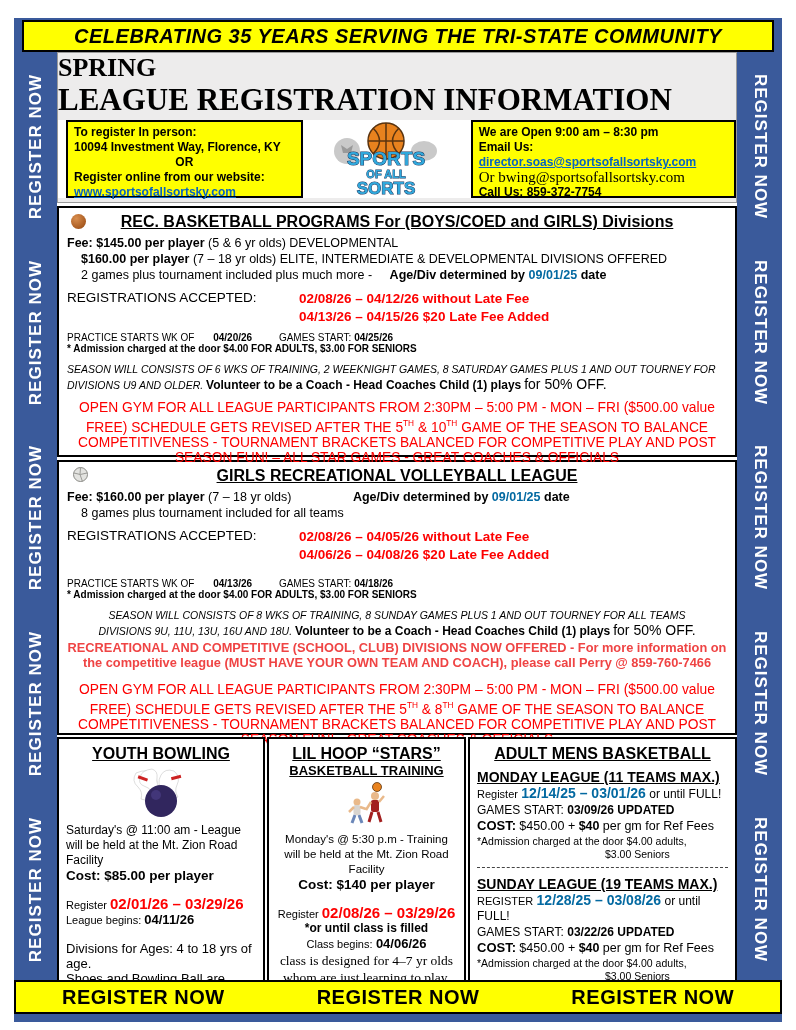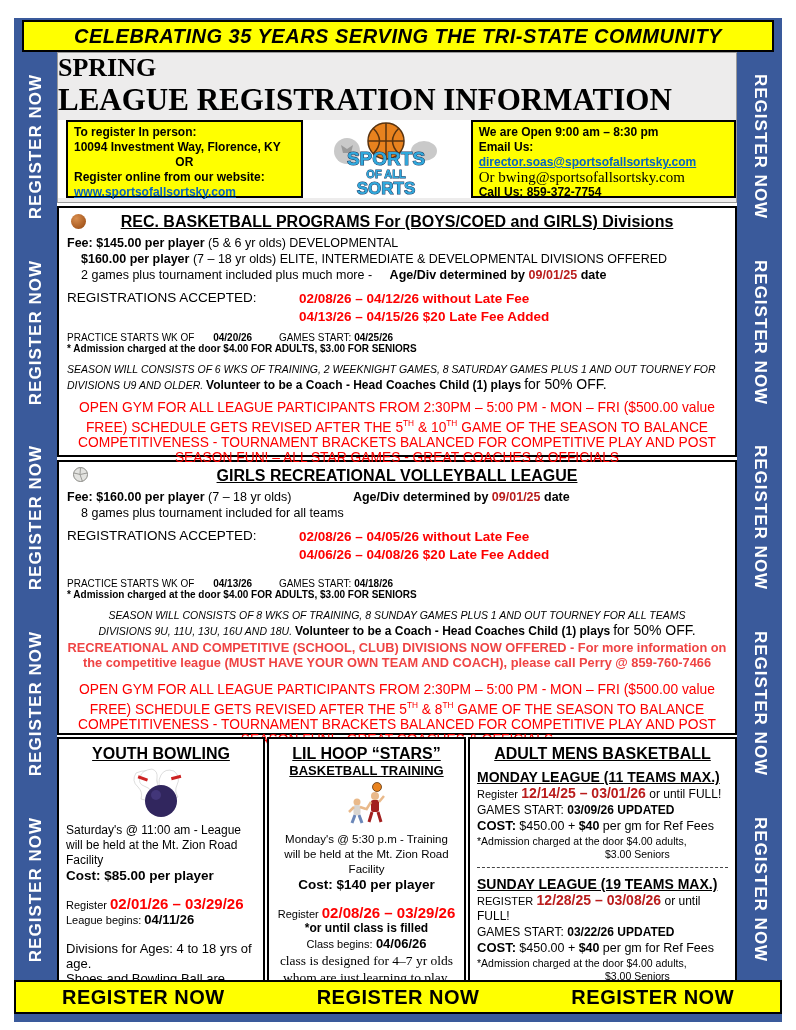--- a/index.html
+++ b/index.html
@@ -37,21 +37,21 @@
   .sect{border:2px solid #000;box-sizing:border-box;background:#fff;padding:3px 8px;}
   .bb{height:251px;margin-top:3px;}
   .vb{height:275px;margin-top:3px;}
   .sect-head{display:flex;align-items:center;justify-content:center;position:relative;margin:2px 0 4px;}
   .sect-title{font-weight:bold;font-size:16px;text-decoration:underline;text-align:center;}
   .ball-icon{position:absolute;left:4px;top:1px;width:15px;height:15px;border-radius:50%;
              background:radial-gradient(circle at 35% 30%,#d98e4e,#a85a20 70%,#7c3d12);}
   .vball-icon{position:absolute;left:6px;top:0px;}
   .ln{font-size:12.5px;line-height:16px;}
   .ind{padding-left:14px;}
-  .red{color:#b91c1c;}
+  .red{color:#0369a1;}
   .b{font-weight:bold;}
   .reg-row{display:flex;margin:7px 0 6px;}
   .reg-row .lab{width:232px;font-size:13.5px;}
   .reg-row .dates{font-size:13.5px;font-weight:bold;color:#FD0000;line-height:18px;}
   .practice{font-size:10px;margin:2px 0 0;}
   .fine{font-size:10px;line-height:12px;font-weight:bold;}
   .season{font-size:10.5px;font-style:italic;line-height:15px;margin-top:7px;}
   .season .vol{font-style:normal;font-weight:bold;font-size:12px;}
   .season .off{font-style:normal;font-weight:normal;font-size:14px;}
   .redblock{color:#FD0000;text-align:center;font-size:13.8px;line-height:15.5px;margin-top:7px;}

